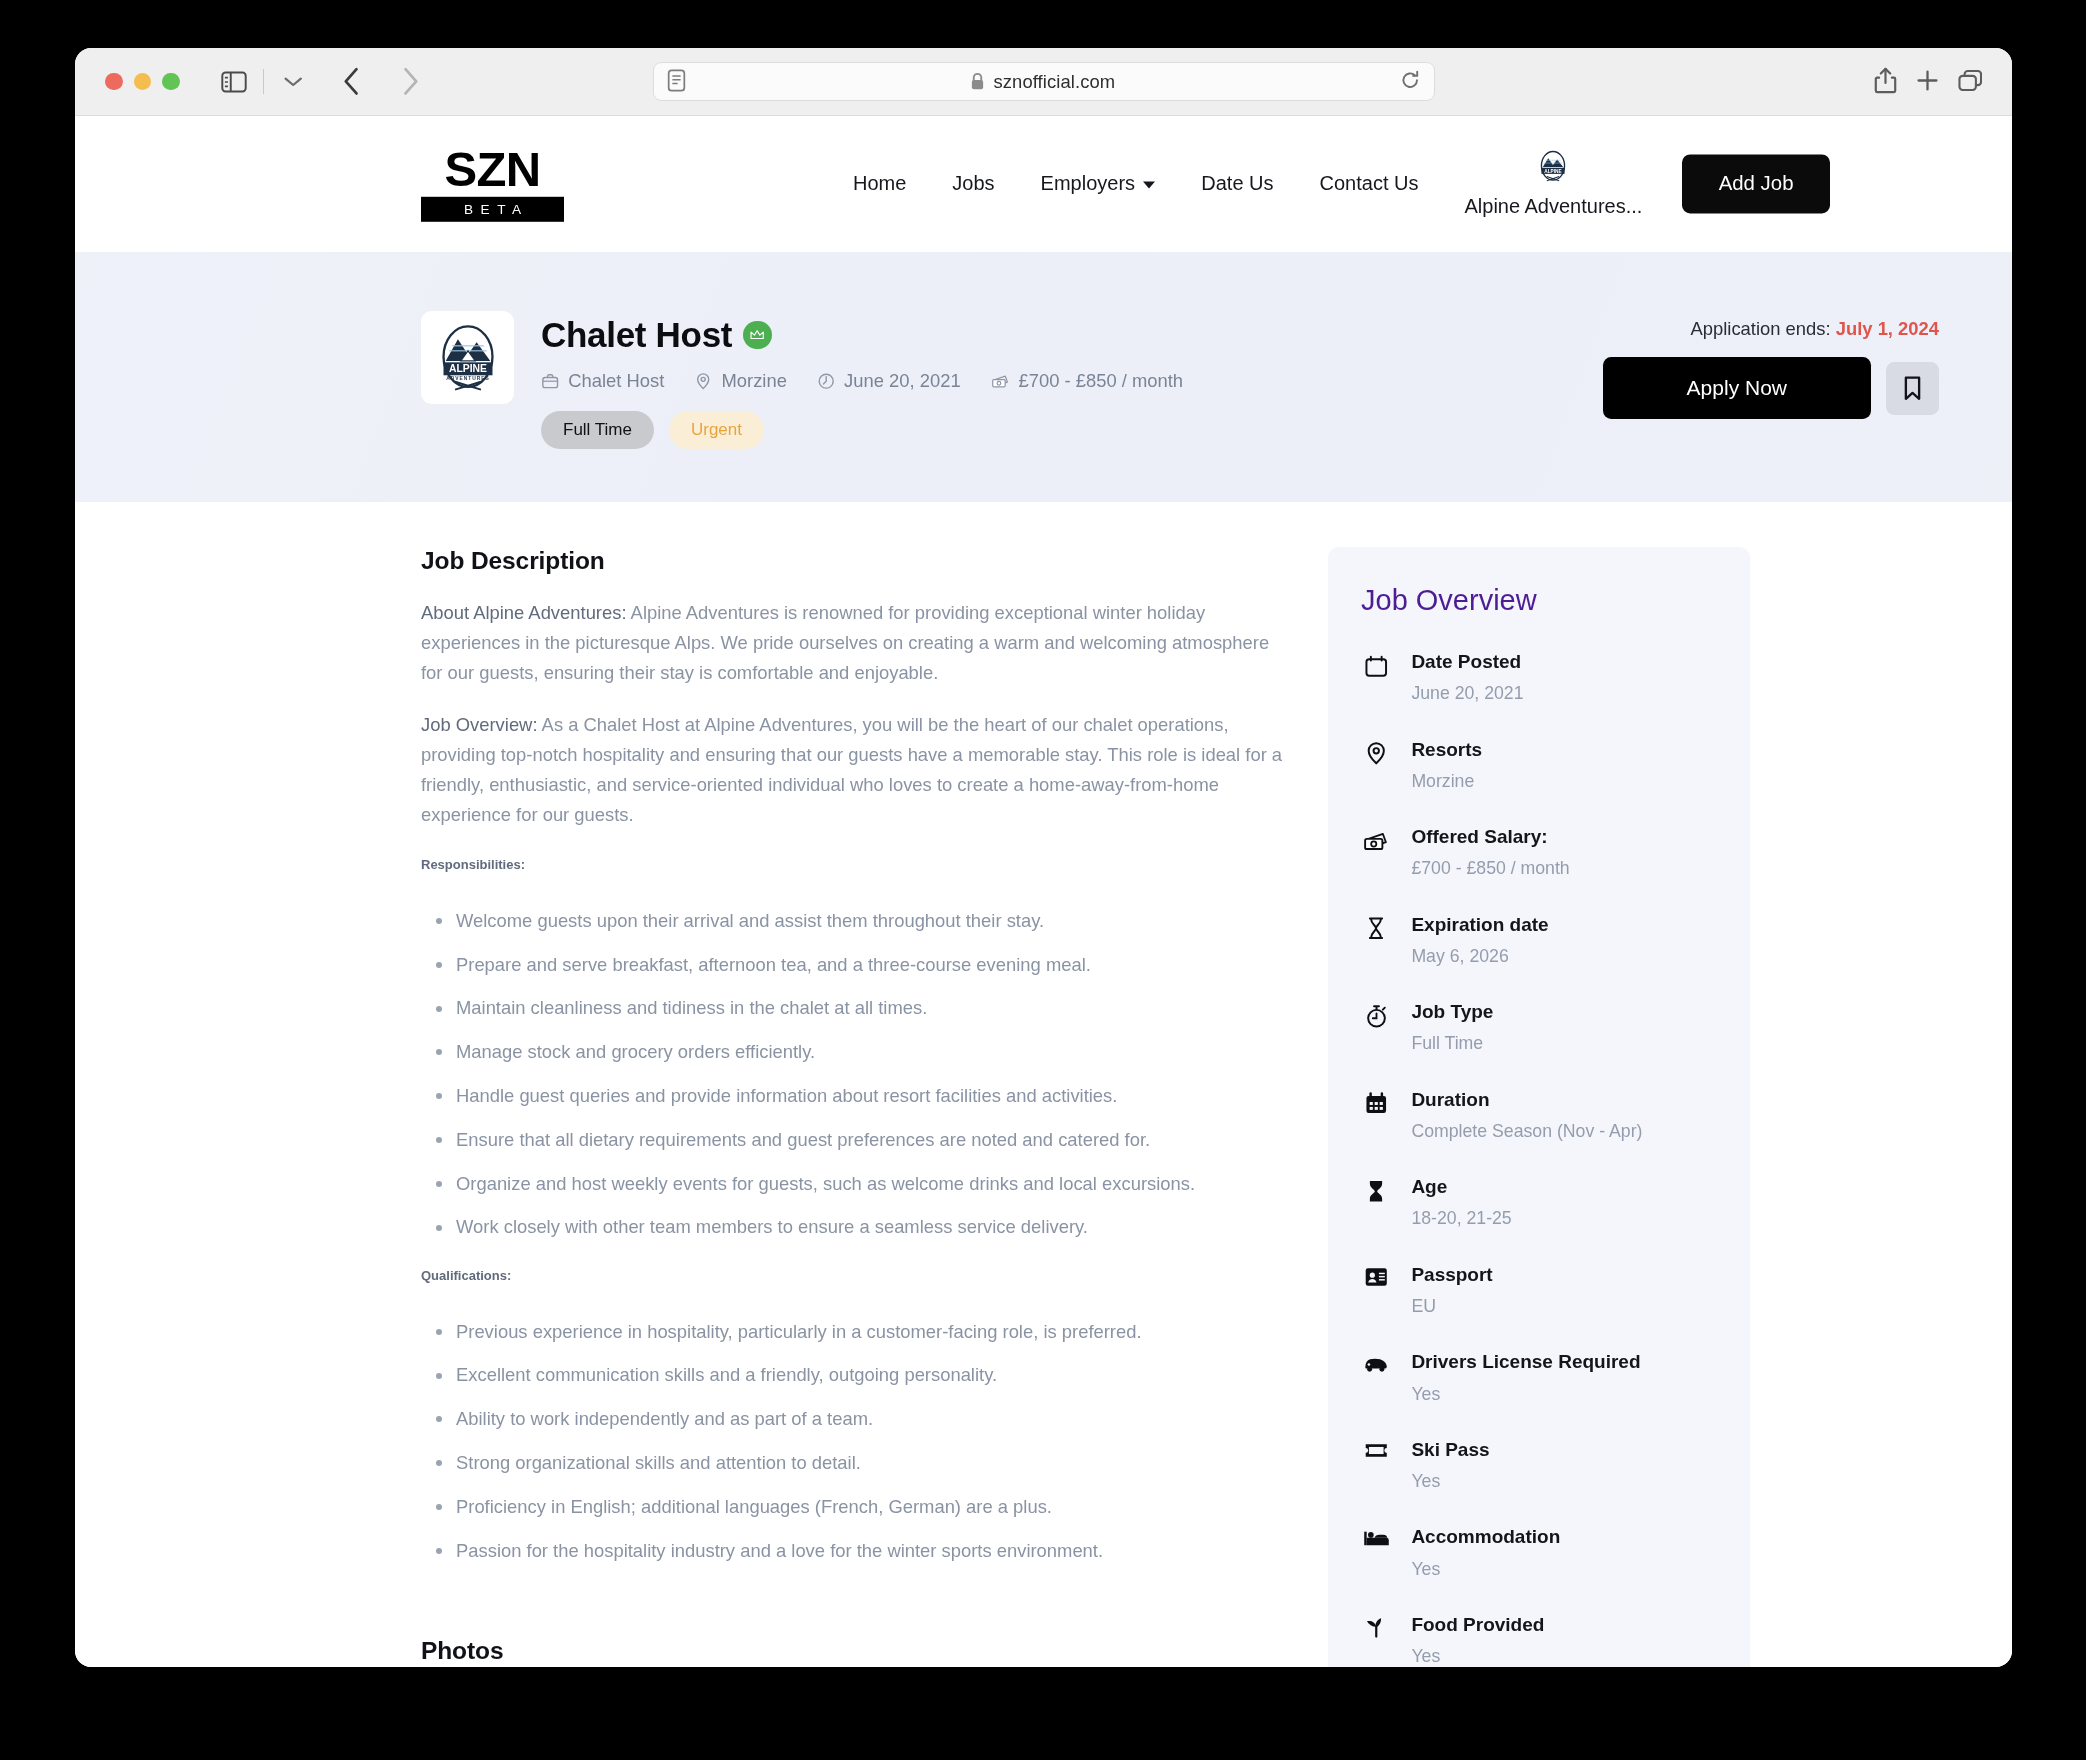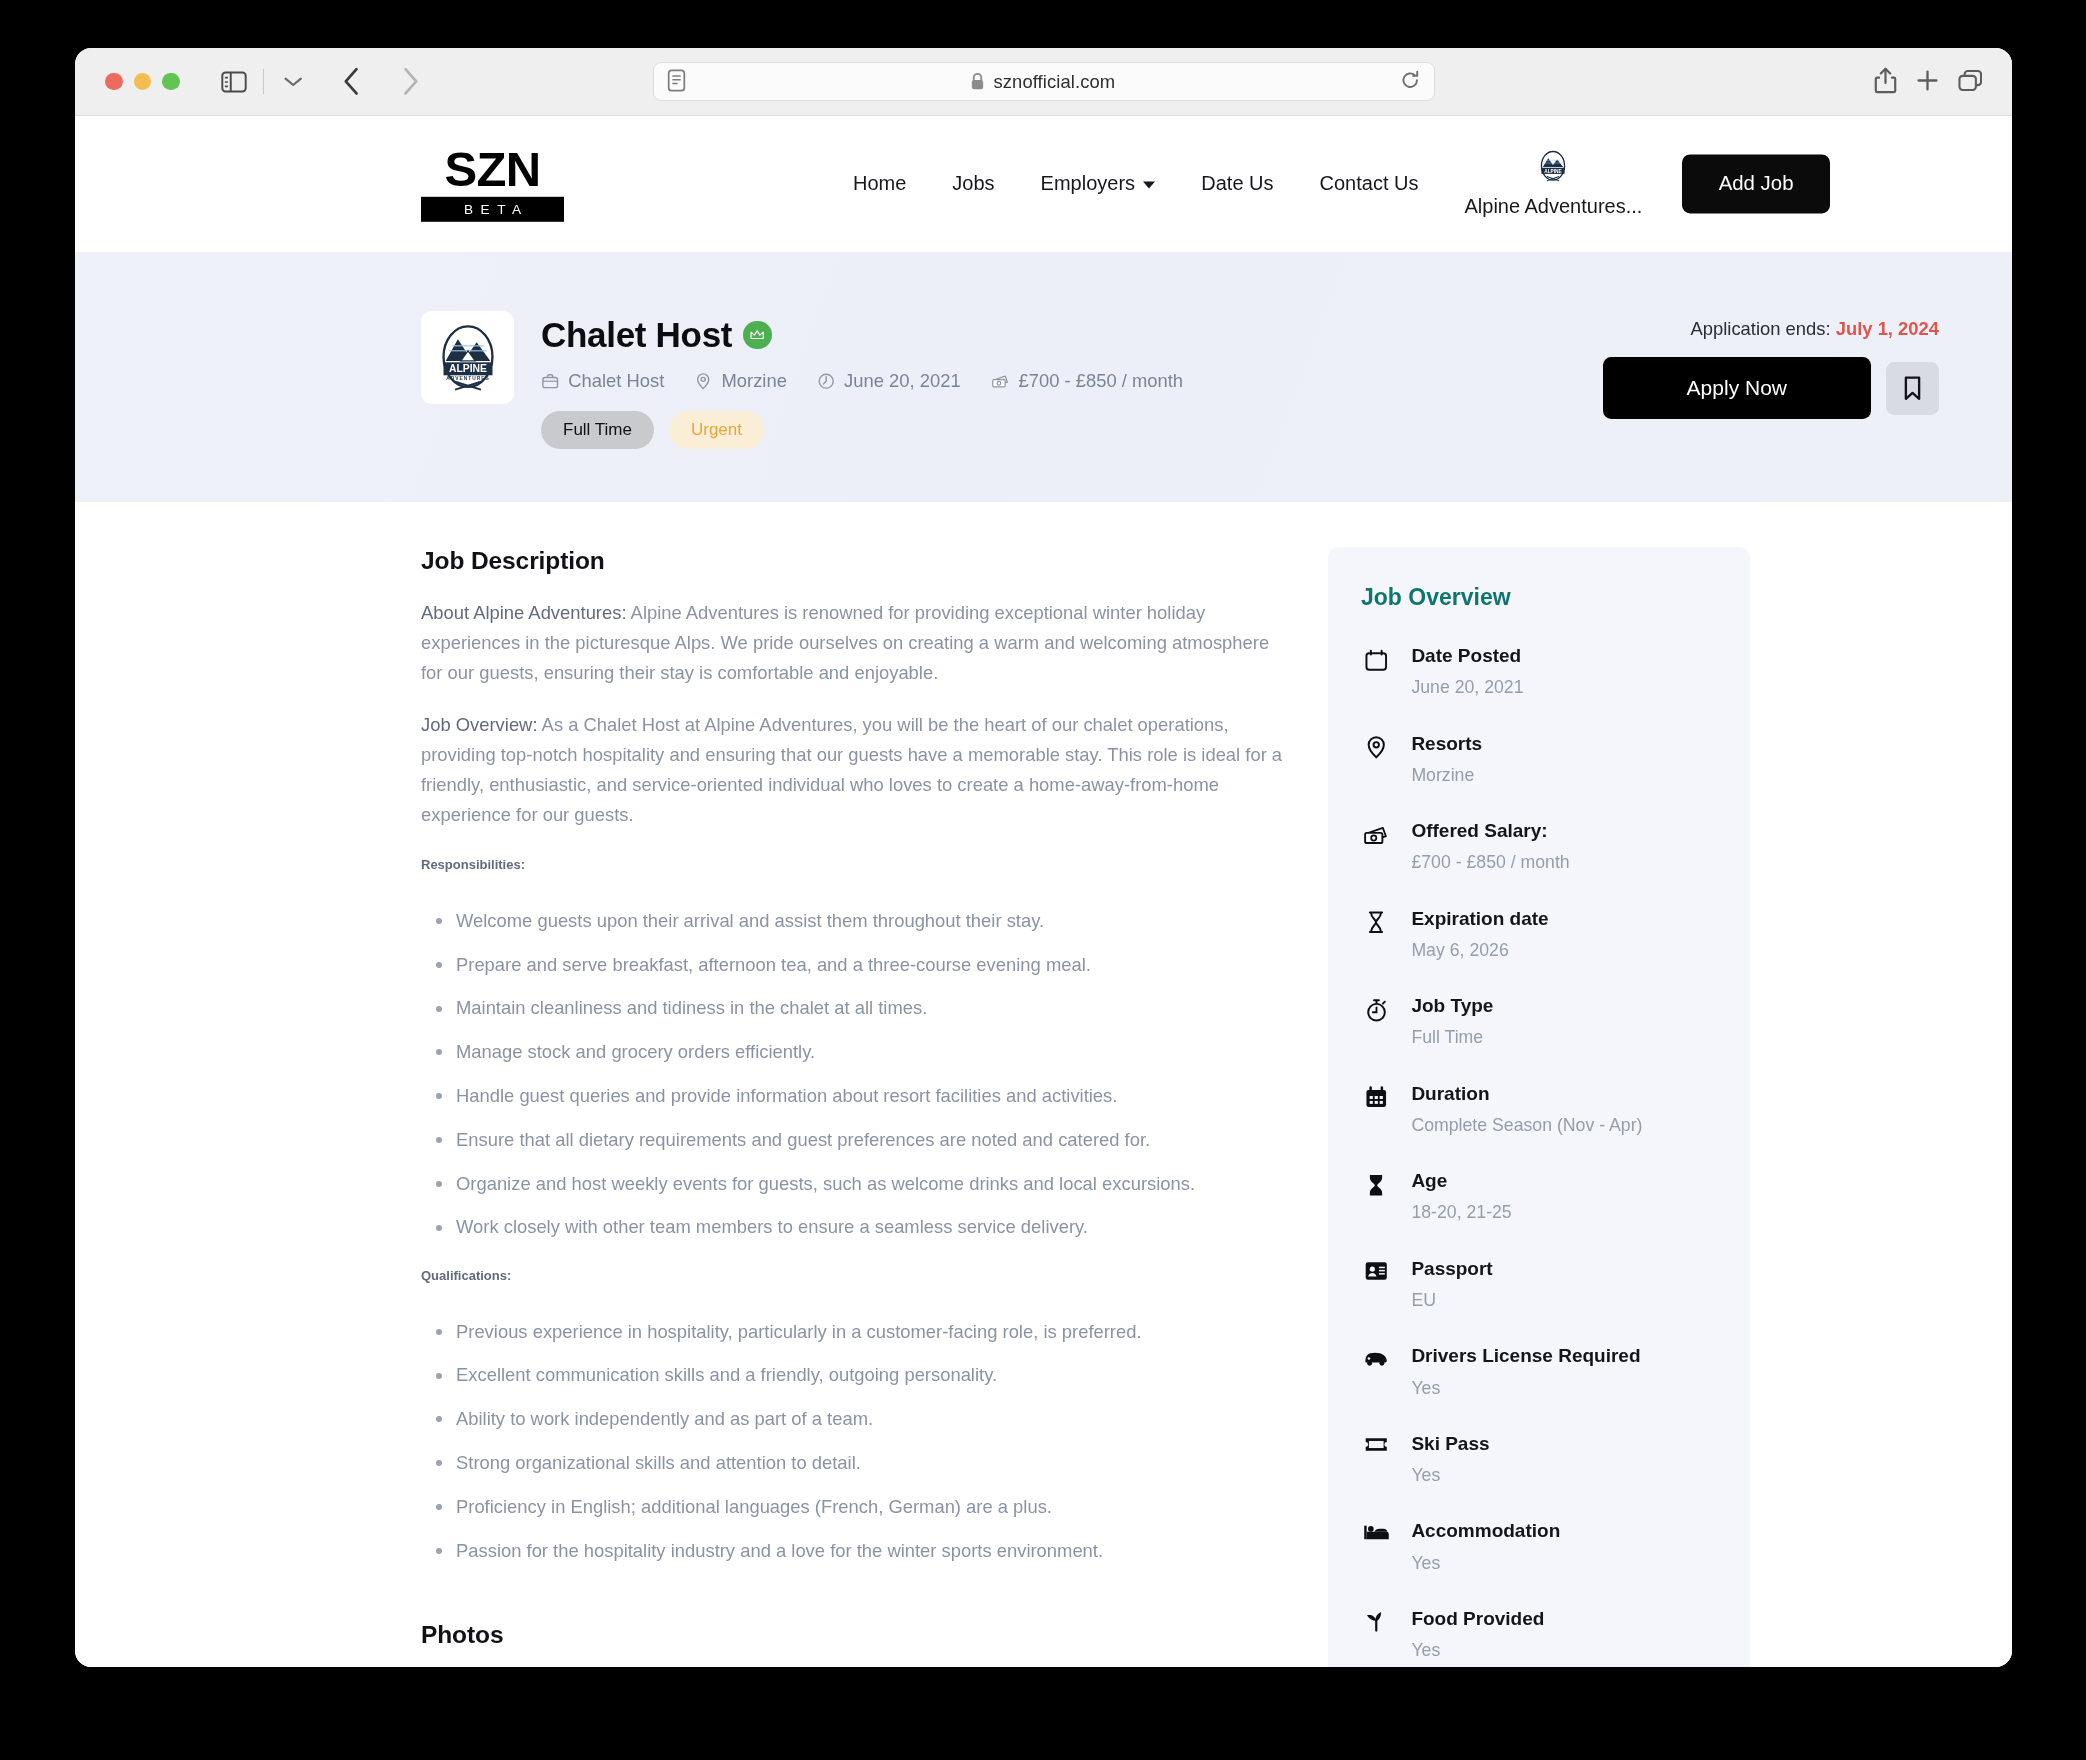--- a/index.html
+++ b/index.html
@@ -164,30 +164,30 @@
   .sub-head { font-size: 13px; font-weight: 700; color: #616b7d; margin-top: 27px; }
   ul.bullets { margin: 36px 0 0 0; padding-left: 35px; list-style: none; }
   ul.bullets li {
     font-size: 18.4px; color: #8a93a3; line-height: 1.42; margin-bottom: 17.7px;
     position: relative;
   }
   ul.bullets li::before {
     content: ""; position: absolute; left: -20.4px; top: 10.2px;
     width: 6.1px; height: 6.1px; border-radius: 50%; background: #9aa3b2;
   }
-  .photos-title { margin-top: 57px; }
+  .photos-title { margin-top: 73px; }
   .photos { display: flex; gap: 34px; margin-top: 27px; }
   .photo { width: 199px; height: 196px; border-radius: 9.5px; overflow: hidden; position: relative; }
 
   
   .col-side { margin-left: 42px; width: 422px; }
   .ov-card {
     background: #f4f6fb; border-radius: 11px; padding: 37px 33px 45px 33px;
   }
-  .ov-title { font-size: 23px; font-weight: 700; color: #0f766e; }
+  .ov-title { font-size: 29px; font-weight: 400; color: #4c1d95; }
   .ov-row { display: flex; gap: 20.4px; margin-top: 34px; align-items: flex-start; }
   .ov-ico { width: 30px; flex: none; display: flex; justify-content: center; padding-top: 2.7px; }
   .ov-label { font-size: 19px; font-weight: 700; color: #13151b; line-height: 1.2; }
   .ov-value { font-size: 17.7px; color: #949dad; margin-top: 9.5px; line-height: 1.2; }
 </style>
 </head>
 <body>
 
 <div class="browser-window">
 

